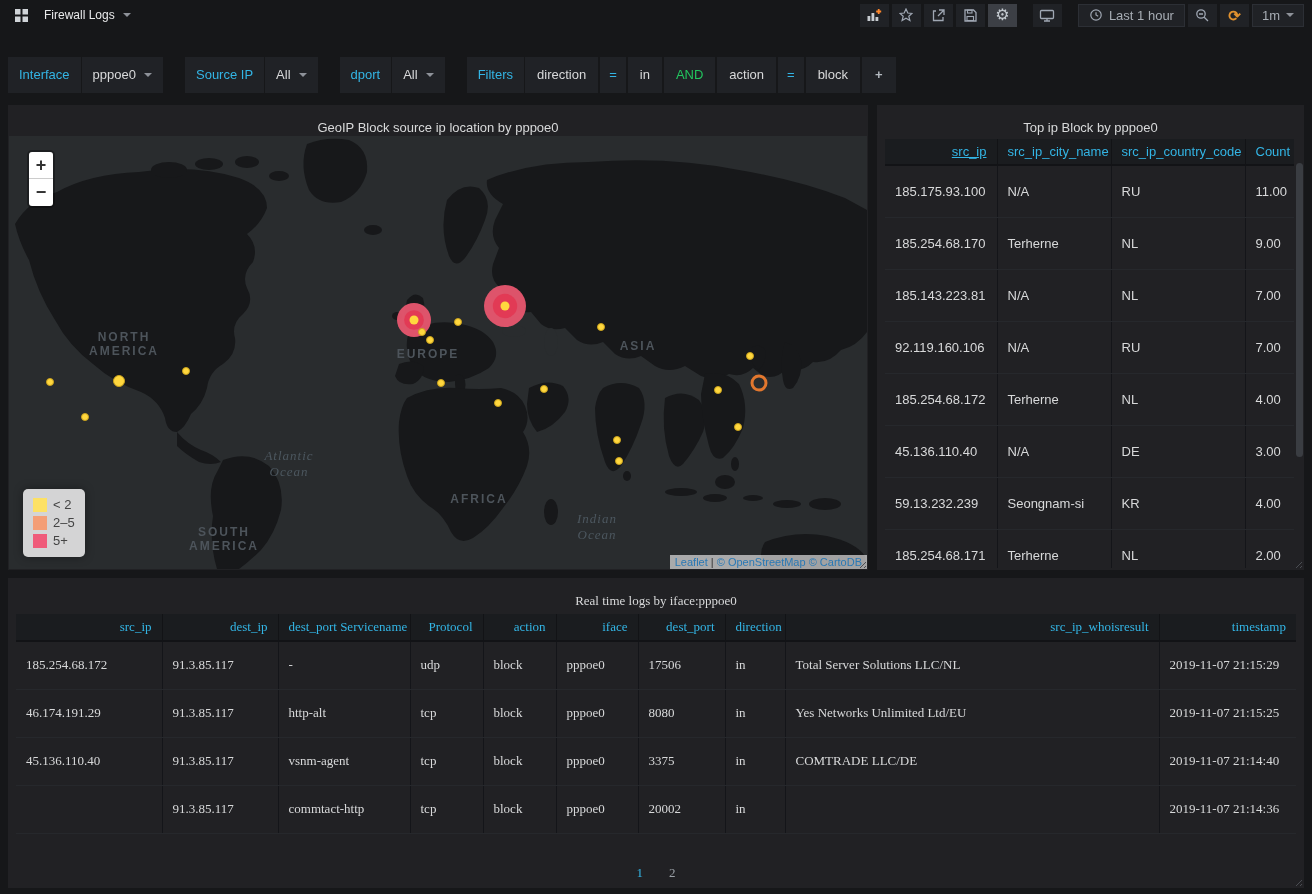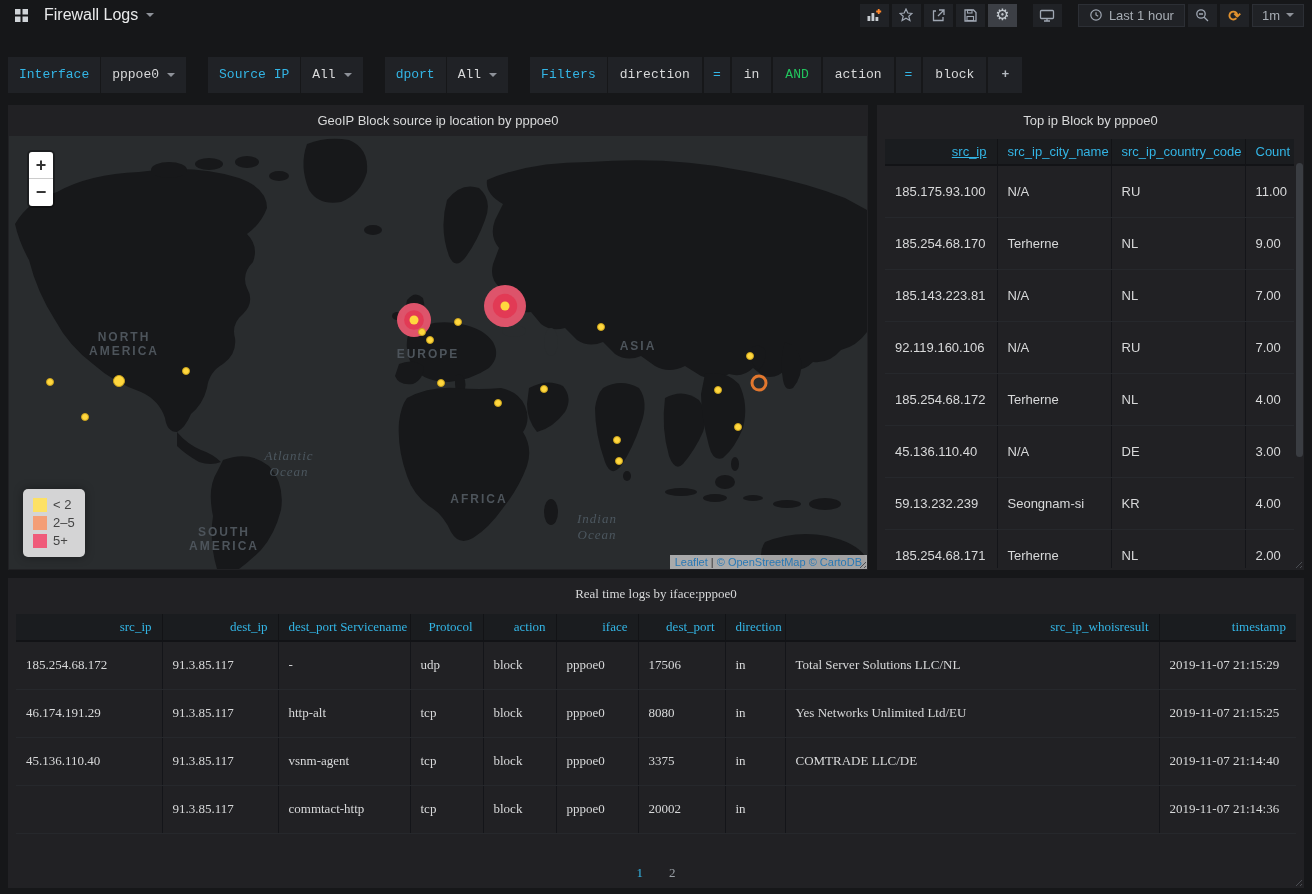--- a/index.html
+++ b/index.html
@@ -4,46 +4,46 @@
 <style>
   * { margin:0; padding:0; box-sizing:border-box; }
   html,body { width:1312px; height:894px; background:#161719; overflow:hidden;
     font-family:"Liberation Sans", sans-serif; color:#d8d9da; }
   #app { position:relative; width:1312px; height:894px; }
 
   
   .navbar { position:absolute; top:0; left:0; right:0; height:30px; display:flex; align-items:center; padding:0 8px; }
   .nav-left { display:flex; align-items:center; gap:10px; }
   .menu-btn { background:transparent; border:none; cursor:pointer; width:26px; height:24px; display:flex; align-items:center; justify-content:center; }
-  .dash-title { font-size:16px; color:#e9eaeb; display:flex; align-items:center; gap:8px; cursor:pointer; }
+  .dash-title { font-size:12px; color:#e9eaeb; display:flex; align-items:center; gap:8px; cursor:pointer; }
   .nav-right { margin-left:auto; display:flex; align-items:center; }
   .nav-btn { min-width:29px; height:23px; background:#202226; border:none; margin-left:3px; display:flex;
     align-items:center; justify-content:center; color:#9fa7b3; cursor:pointer; font-size:13px; gap:6px; }
   .nav-btn.settings { background:#3c3f45; }
   .nav-gap { width:13px; }
   .glyph-gear { font-size:16px; color:#c3c9cf; line-height:1; }
   .glyph-refresh { font-size:15px; color:#e0912f; line-height:1; font-weight:bold; }
   .time-btn { padding:0 10px; border:1px solid #2c2f35; color:#a7adb4; }
   .interval-btn { padding:0 9px; border:1px solid #2c2f35; color:#a7adb4; }
   .caret-down { width:0; height:0; border-left:4px solid transparent; border-right:4px solid transparent; border-top:4px solid #8e9299; display:inline-block; }
 
   
   .filter-row { position:absolute; top:57px; left:8px; display:flex; align-items:center; }
   .var-group { display:flex; margin-right:22px; }
-  .var-label, .var-value, .seg, .add-filter { height:36px; line-height:36px; font-size:13px;font-family:Liberation Mono, monospace; }
+  .var-label, .var-value, .seg, .add-filter { height:36px; line-height:36px; font-size:13px; }
   .var-label { background:#202226; color:#33b5e5; padding:0 11px; margin-right:1px; }
   .var-value { background:#202226; color:#d8d9da; padding:0 11px; display:flex; align-items:center; gap:8px; cursor:pointer; }
   .seg { background:#202226; color:#d8d9da; padding:0 12px; margin-right:2px; cursor:pointer; }
   .seg-op { color:#33b5e5; padding:0 9px; }
   .seg-cond { color:#22c55e; }
   .add-filter { background:#202226; color:#b4bac0; padding:0 13px; cursor:pointer; font-weight:bold; }
 
   
   .panel { position:absolute; background:#212124; }
-  .panel-title { height:31px; display:flex; align-items:center; justify-content:center; font-size:13px; color:#d8d9da; cursor:pointer; }
+  .panel-title { height:31px; display:flex; align-items:center; justify-content:center; font-size:13px; color:#d8d9da; cursor:pointer;margin-top:7px; }
   .resize-corner { position:absolute; right:2px; bottom:2px; width:9px; height:9px; cursor:nwse-resize;
     background:repeating-linear-gradient(135deg, transparent 0 2px, #4a4d52 2px 3px);
     clip-path:polygon(100% 0, 100% 100%, 0 100%); }
 
   .map-panel  { left:8px;   top:105px; width:860px;  height:465px; }
   .top-panel  { left:877px; top:105px; width:427px;  height:465px; }
   .logs-panel { left:8px;   top:578px; width:1296px; height:310px;font-family:Liberation Serif, serif; }
 
   
   .map-area { position:absolute; top:31px; left:1px; right:1px; bottom:1px; background:#292c2e; overflow:hidden; }

